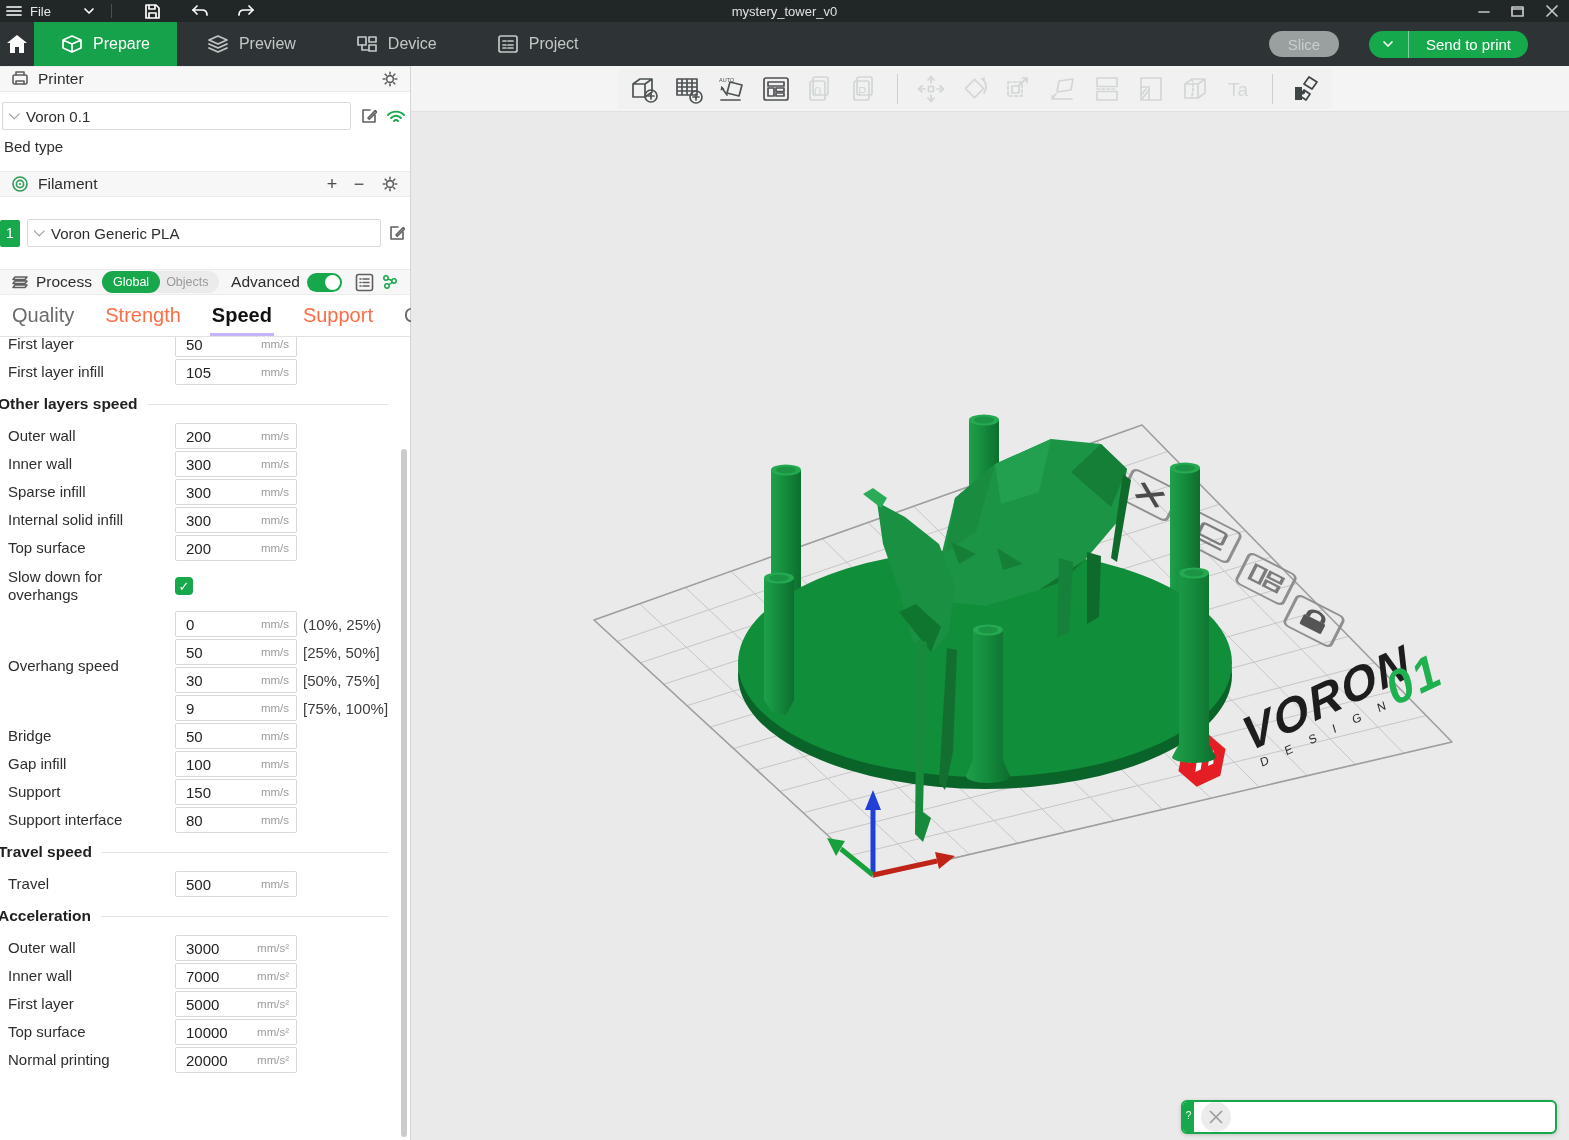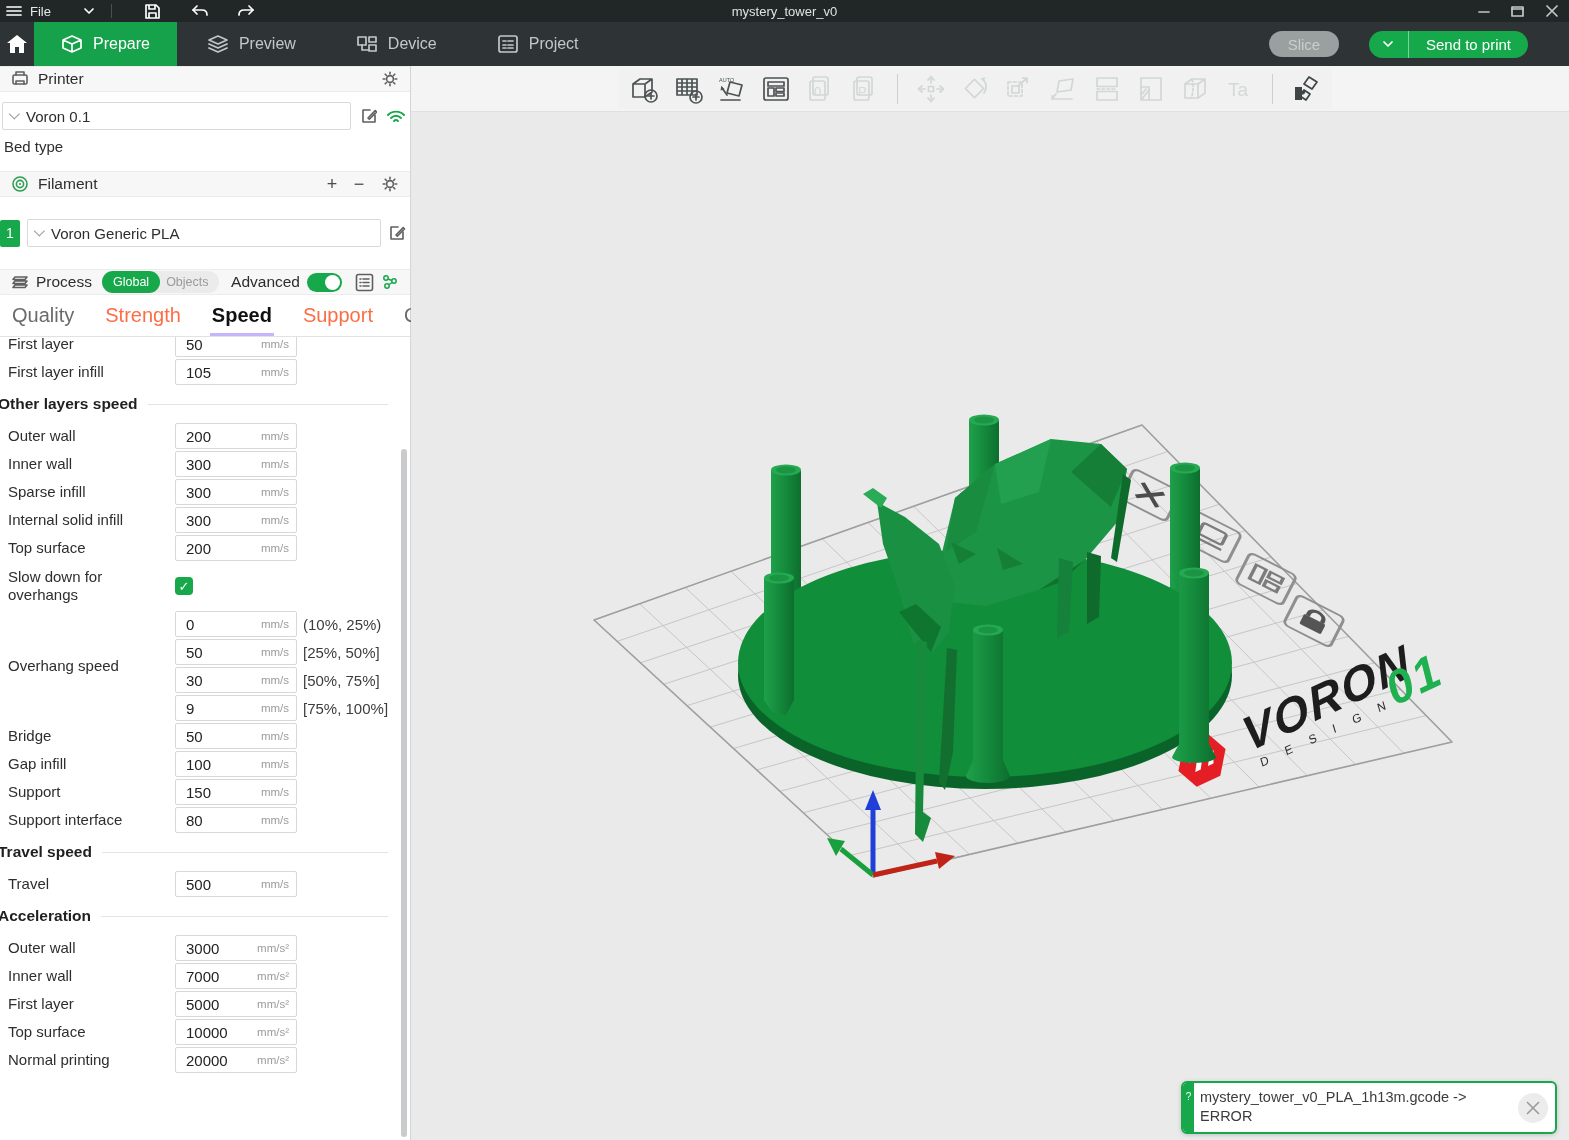--- a/index.html
+++ b/index.html
@@ -721,24 +721,20 @@
             <path d="M462,678 L454,698 L470,698 Z" fill="#1f3fd8"></path>
             <path d="M462,763 L430,737" stroke="#18a03c" stroke-width="5"></path>
             <path d="M416,726 L434,729 L425,744 Z" fill="#18a03c"></path>
             <path d="M462,763 L526,749" stroke="#c02418" stroke-width="5"></path>
             <path d="M544,744 L524,740 L528,757 Z" fill="#c02418"></path>
           </g>
         </svg>
 
         <div class="toast">
           <div class="toast-stripe">?</div>
-          <div class="toast-body">
-            <div class="toast-line">mystery_tower_v0_PLA_1h13m.gcode -&gt;</div>
-            <div class="toast-line">ERROR</div>
-          </div>
           <div class="toast-close">
             <span class="circ">
               <svg width="16" height="16">
                   <path d="M2,2 L14,14 M14,2 L2,14" stroke="#9a9a9a" stroke-width="1.6"></path>
                 </svg>
             </span>
           </div>
         </div>
       </div>
     </div>

